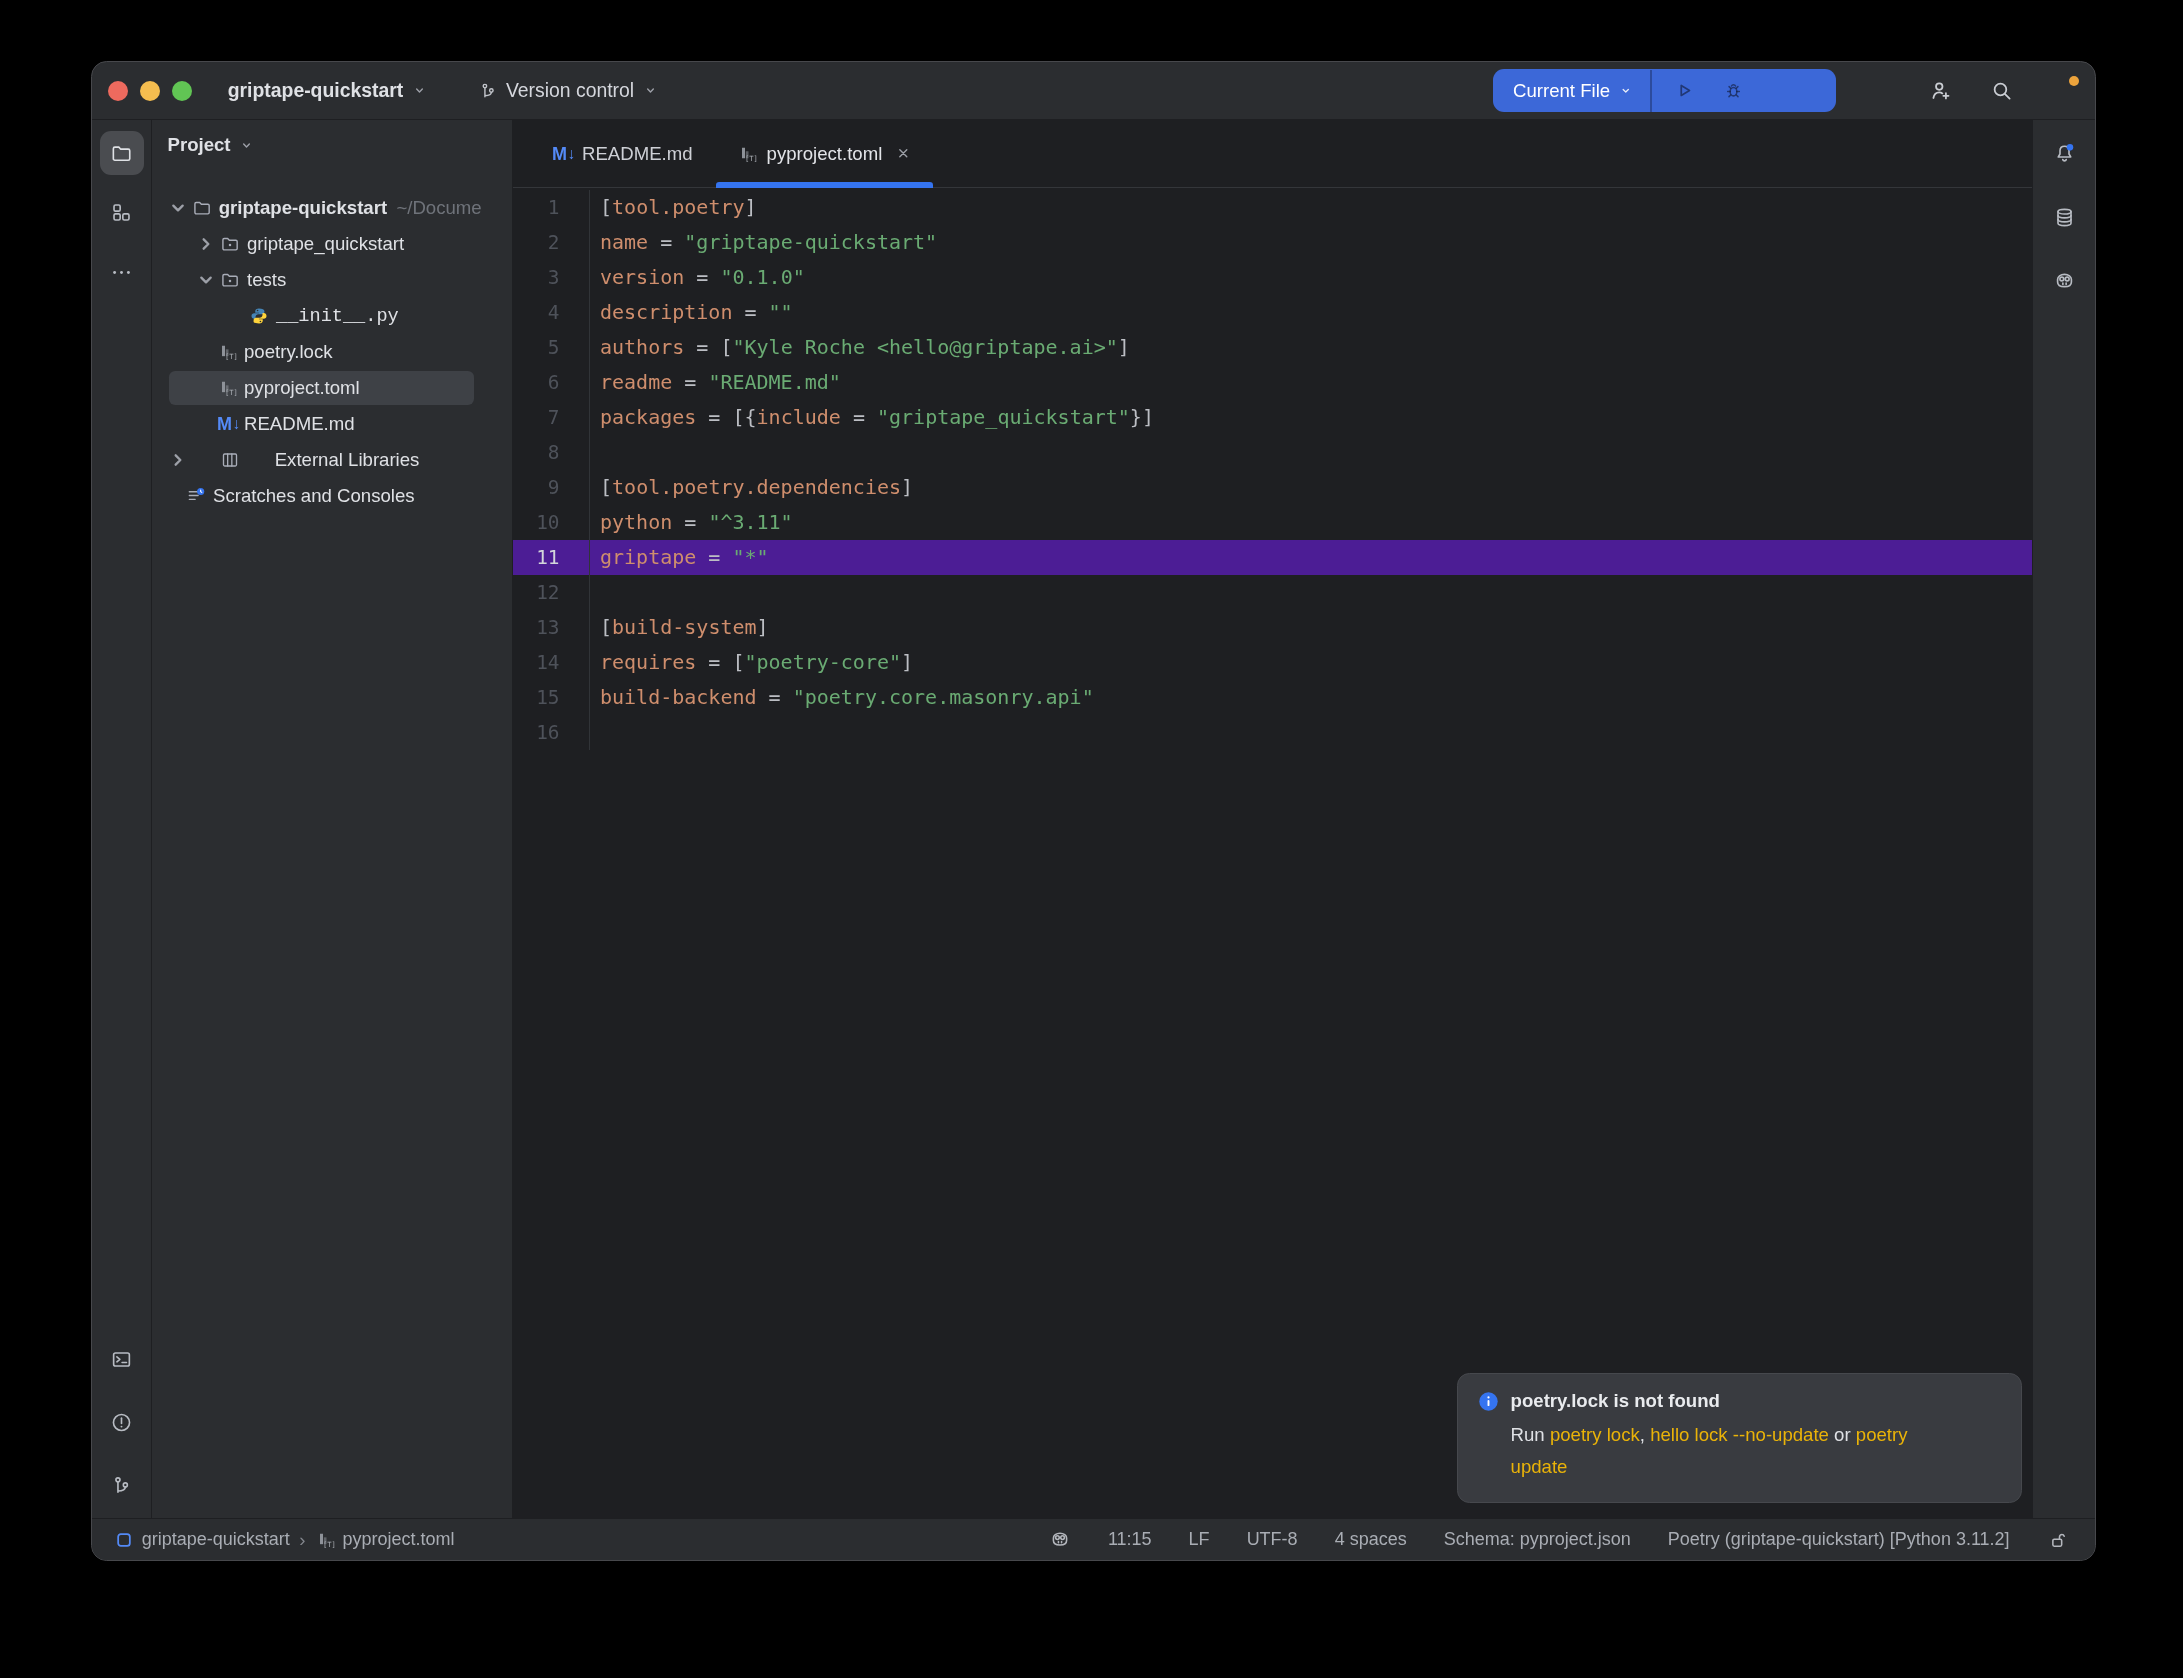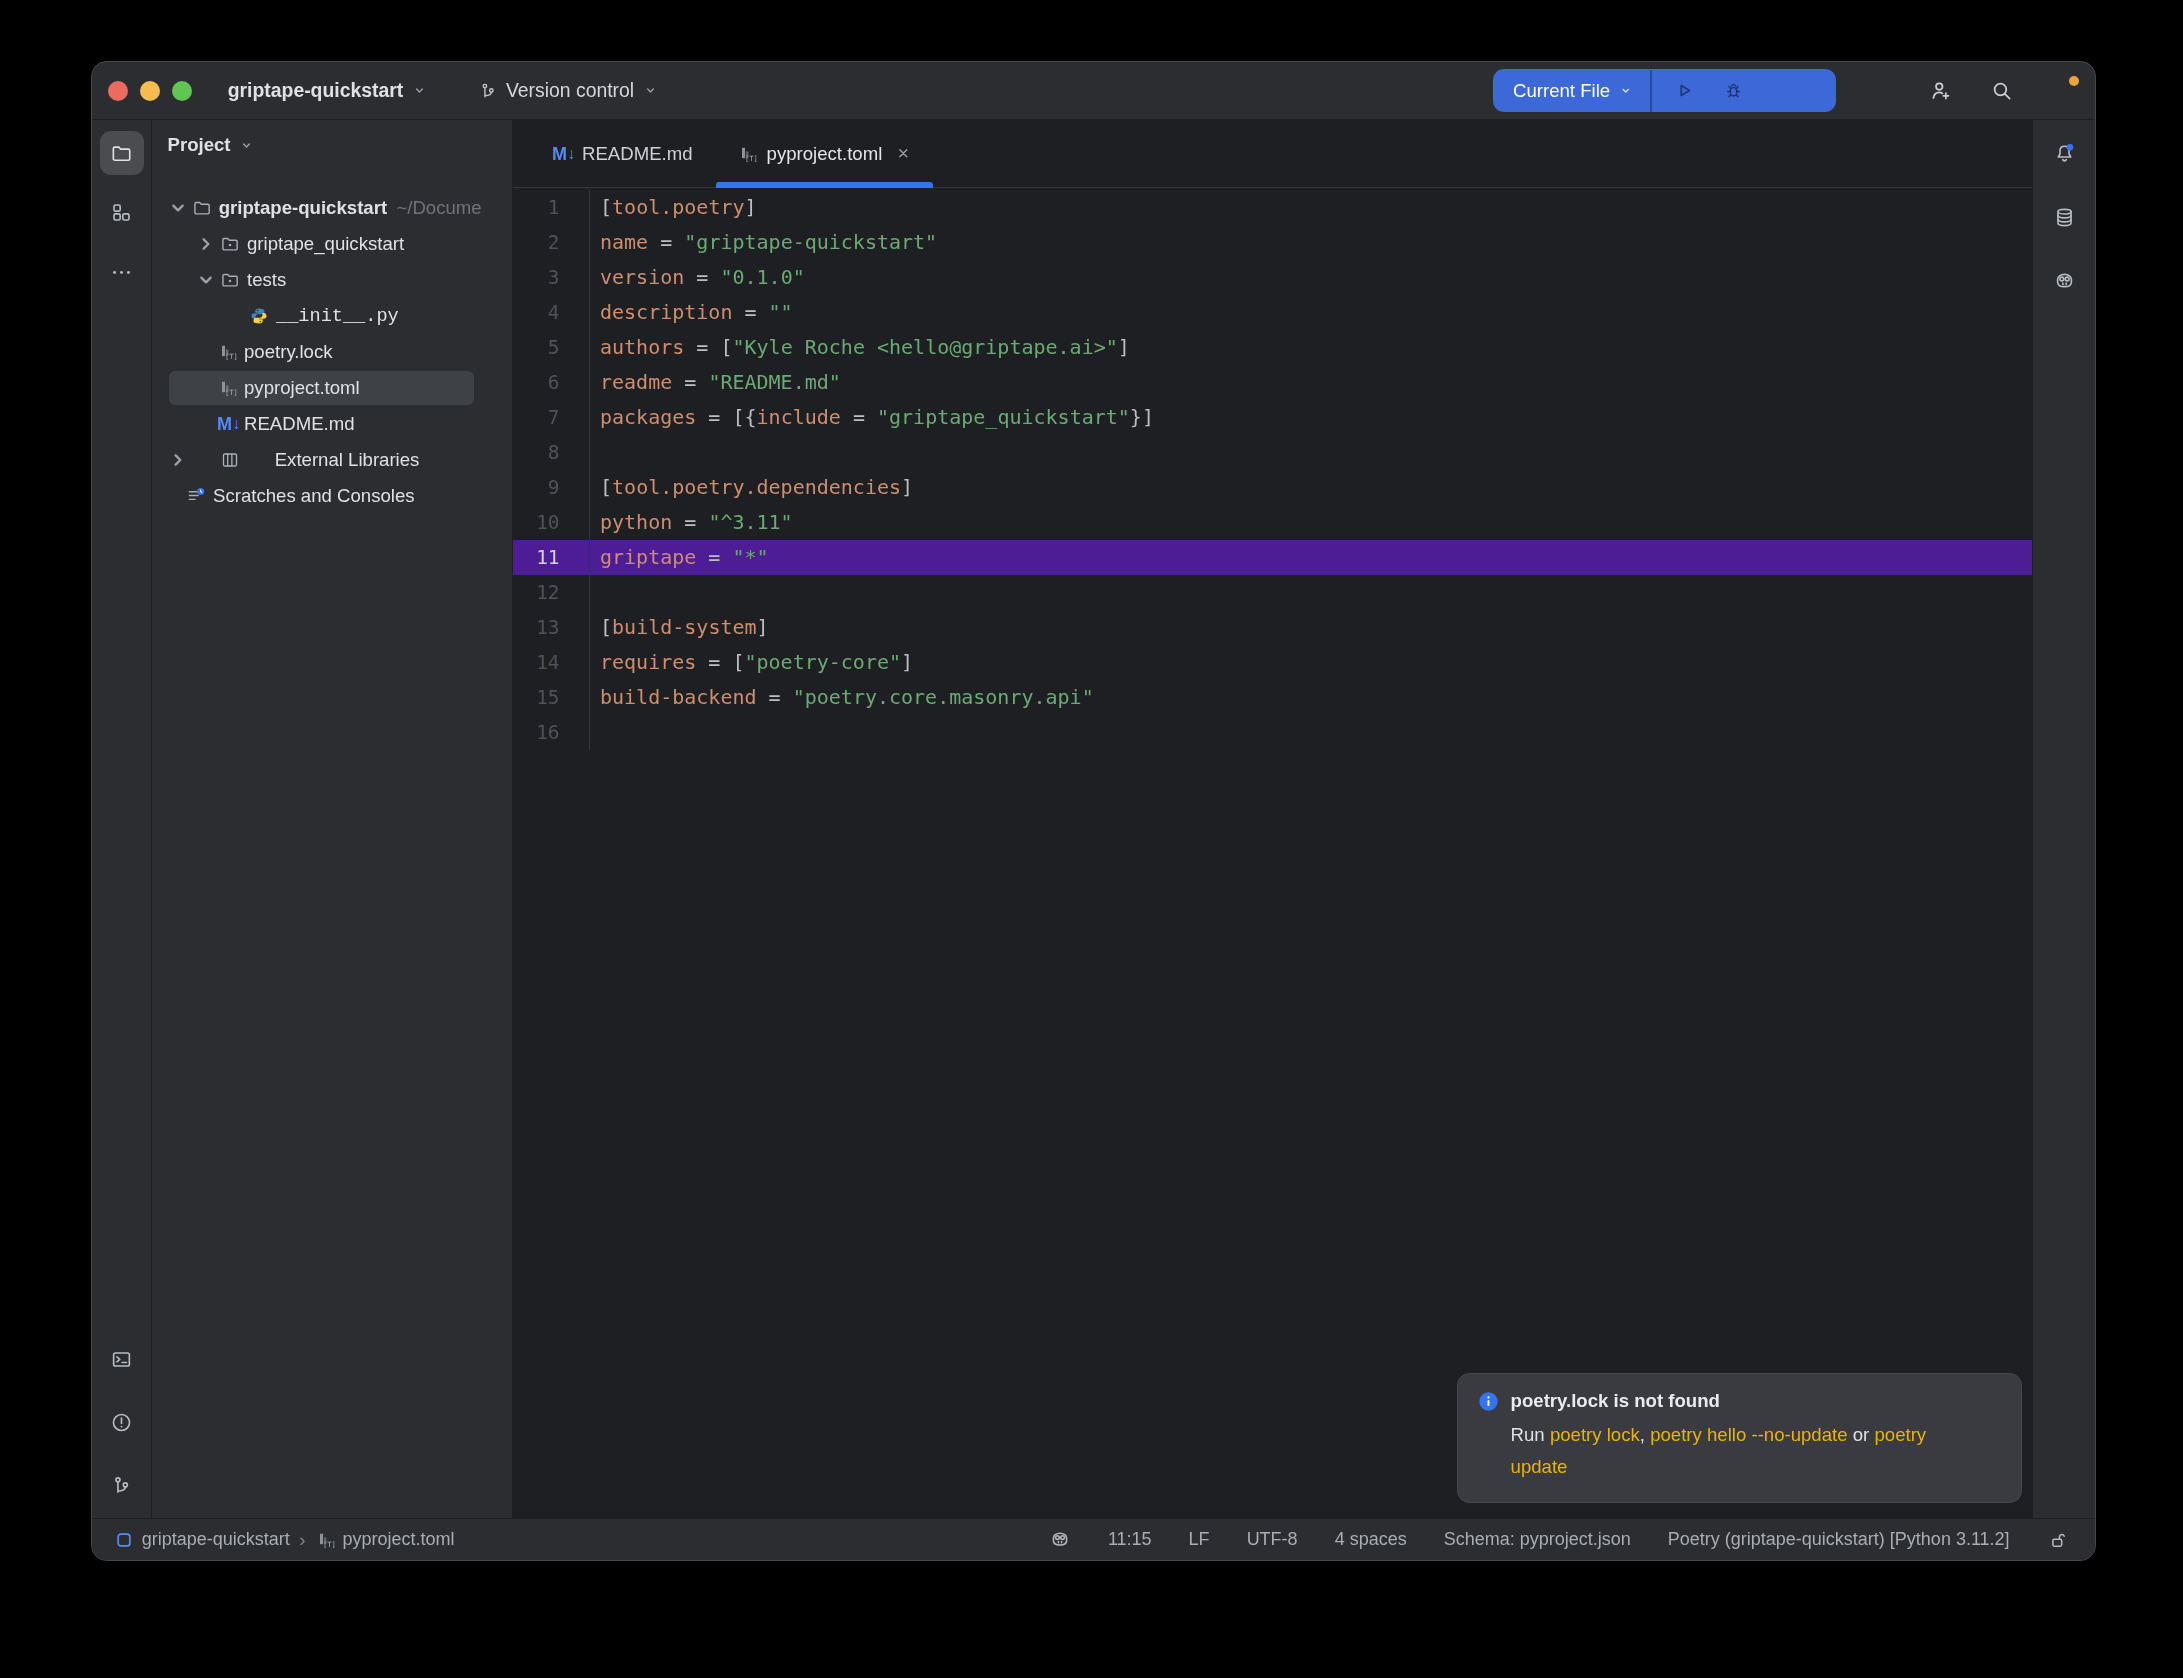--- a/index.html
+++ b/index.html
@@ -459,21 +459,21 @@
             <div class="notif-title">
               <span class="ic notif-ic">
                   <svg viewBox="0 0 24 24" fill="none" stroke="currentColor" stroke-width="1.7" stroke-linecap="round" stroke-linejoin="round">
                     <circle cx="12" cy="12" r="9.6" fill="#3574F0" stroke="none"></circle>
                     <circle cx="12" cy="7.8" r="1.15" fill="#fff" stroke="none"></circle>
                     <rect x="11" y="10.4" width="2" height="6.4" rx="1" fill="#fff" stroke="none"></rect>
                   </svg>
                 </span>
               <span>poetry.lock is not found</span>
             </div>
-            <div class="notif-body" id="notif-body"><span>Run </span><span class="nlink">poetry lock</span><span>, </span><span class="nlink">poetry hello --no-update</span><span> or </span><span class="nlink">poetry update</span></div>
+            <div class="notif-body" id="notif-body"><span>Run </span><span class="nlink">poetry lock</span><span>, </span><span class="nlink">hello lock --no-update</span><span> or </span><span class="nlink">poetry update</span></div>
           </div>
         </div>
       </div>
 
       <div class="stripe right">
         <div class="sbtn">
             <span class="ic">
               <svg viewBox="0 0 24 24" fill="none" stroke="currentColor" stroke-width="1.7" stroke-linecap="round" stroke-linejoin="round">
                 <path d="M12 4.4c-2.8 0-4.7 2-4.7 4.8v3.3L5.5 15.6h13L16.7 12.5V9.2c0-2.8-1.9-4.8-4.7-4.8z"></path>
                 <path d="M10.2 18.4a1.9 1.9 0 003.6 0"></path>

